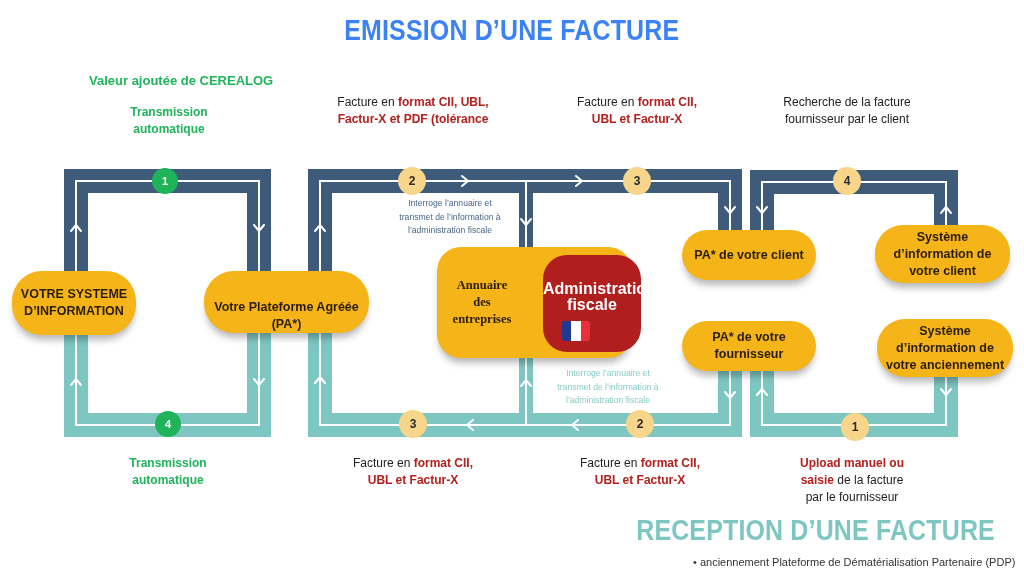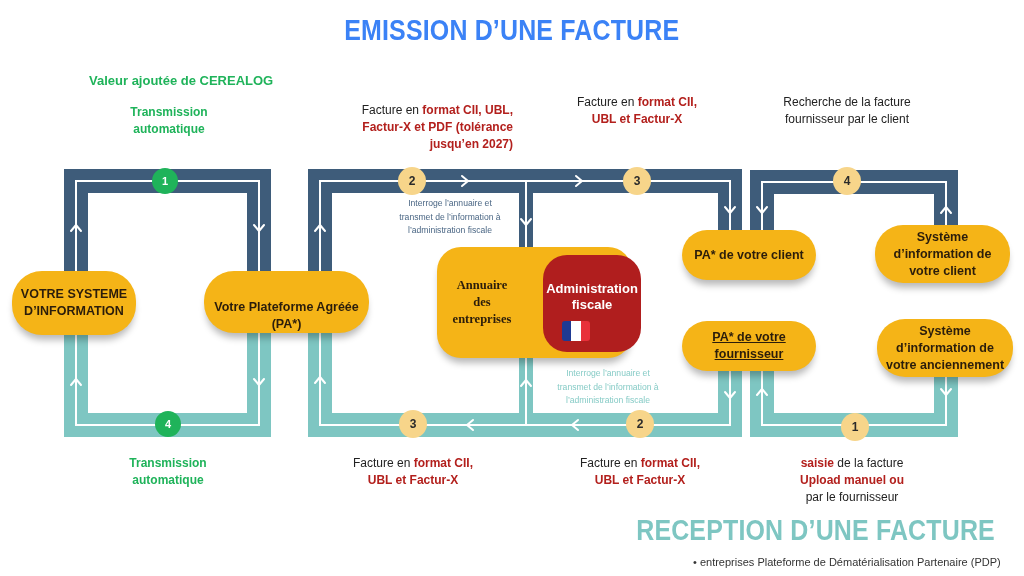--- a/index.html
+++ b/index.html
@@ -91,24 +91,23 @@
     <path class="arr" d="M941 389 L946 395 L951 389"></path>
   </g>
 </svg>
 
 <div class="abs green" style="left:73px;top:73px;font-size:13px;white-space:nowrap;">Valeur ajoutée de CEREALOG</div>
 
 <div class="desc green" style="left:99px;width:140px;top:104px;">
   <div class="ln">Transmission</div>
   <div class="ln">automatique</div>
 </div>
-<div class="desc" style="left:313px;width:200px;top:102px;text-align:right;">
+<div class="desc" style="left:313px;width:200px;top:94px;">
   <div class="ln"><span>Facture en </span><span class="red">format CII, UBL,</span></div>
   <div class="ln red">Factur-X et PDF (tolérance</div>
-  <div class="ln red">jusqu’en 2027)</div>
 </div>
 <div class="desc" style="left:557px;width:160px;top:94px;">
   <div class="ln"><span>Facture en </span><span class="red">format CII,</span></div>
   <div class="ln red">UBL et Factur-X</div>
 </div>
 <div class="desc" style="left:767px;width:160px;top:94px;">
   <div class="ln">Recherche de la facture</div>
   <div class="ln">fournisseur par le client</div>
 </div>
 
@@ -118,22 +117,22 @@
 </div>
 <div class="desc" style="left:333px;width:160px;top:455px;">
   <div class="ln"><span>Facture en </span><span class="red">format CII,</span></div>
   <div class="ln red">UBL et Factur-X</div>
 </div>
 <div class="desc" style="left:560px;width:160px;top:455px;">
   <div class="ln"><span>Facture en </span><span class="red">format CII,</span></div>
   <div class="ln red">UBL et Factur-X</div>
 </div>
 <div class="desc" style="left:772px;width:160px;top:455px;">
+  <div class="ln red">Upload manuel ou</div>
   <div class="ln"><span class="red">saisie</span><span> de la facture</span></div>
-  <div class="ln red">Upload manuel ou</div>
   <div class="ln">par le fournisseur</div>
 </div>
 
 <div class="small" style="left:375px;width:150px;top:197px;color:#4a6684;">
   <div class="ln">Interroge l’annuaire et</div>
   <div class="ln">transmet de l’information à</div>
   <div class="ln">l’administration fiscale</div>
 </div>
 <div class="small" style="left:533px;width:150px;top:367px;color:#86cbc6;">
   <div class="ln">Interroge l’annuaire et</div>
@@ -154,21 +153,21 @@
     </div>
 </div>
 
 <div class="pill" style="left:437px;top:247px;width:195px;height:111px;border-radius:24px;justify-content:flex-start;">
   <div style="width:90px;text-align:center;font-family:Liberation Serif, serif;">
     <span class="ln">Annuaire</span>
     <span class="ln">des</span>
     <span class="ln">entreprises</span>
   </div>
 </div>
-<div class="abs" style="left:527px;top:255px;width:98px;height:97px;border-radius:24px;background:#b01e1e;text-align:center;color:#ffffff;font-weight:bold;font-size:13px;line-height:16px;">
+<div class="abs" style="left:527px;top:255px;width:98px;height:97px;border-radius:24px;background:#b01e1e;text-align:center;color:#ffffff;font-weight:bold;font-size:16px;line-height:16px;">
   <div style="padding-top:26px;">
     <div class="ln" style="white-space:nowrap;">Administration</div>
     <div class="ln">fiscale</div>
   </div>
 </div>
 <div class="flag" style="left:562px;top:321px;">
   <span style="background:#1f3a93;"></span>
   <span style="background:#ffffff;"></span>
   <span style="background:#e8303a;"></span>
 </div>
@@ -178,21 +177,21 @@
       <span class="ln">PA* de votre client</span>
     </div>
 </div>
 <div class="pill" style="left:875px;top:225px;width:135px;height:58px;border-radius:28px;">
   <div>
       <span class="ln">Système</span>
       <span class="ln">d’information de</span>
       <span class="ln">votre client</span>
     </div>
 </div>
-<div class="pill" style="left:682px;top:321px;width:134px;height:50px;border-radius:25px;text-decoration:underline;">
+<div class="pill" style="left:682px;top:321px;width:134px;height:50px;border-radius:25px;">
   <div>
       <span class="ln">PA* de votre</span>
       <span class="ln">fournisseur</span>
     </div>
 </div>
 <div class="pill" style="left:877px;top:319px;width:136px;height:58px;border-radius:28px;">
   <div>
       <span class="ln">Système</span>
       <span class="ln">d’information de</span>
       <span class="ln">votre anciennement</span>
@@ -202,13 +201,13 @@
 <div class="circle c-green" style="left:152px;top:168px;">1</div>
 <div class="circle c-gold" style="left:398px;top:167px;">2</div>
 <div class="circle c-gold" style="left:623px;top:167px;">3</div>
 <div class="circle c-gold" style="left:833px;top:167px;">4</div>
 
 <div class="circle c-green" style="left:155px;top:411px;">4</div>
 <div class="circle c-gold" style="left:399px;top:410px;">3</div>
 <div class="circle c-gold" style="left:626px;top:410px;">2</div>
 <div class="circle c-gold" style="left:841px;top:413px;">1</div>
 
-<div class="foot">•  entreprises Plateforme de Dématérialisation Partenaire (PDP)</div>
+<div class="foot">•  anciennement Plateforme de Dématérialisation Partenaire (PDP)</div>
 
 </body></html>

